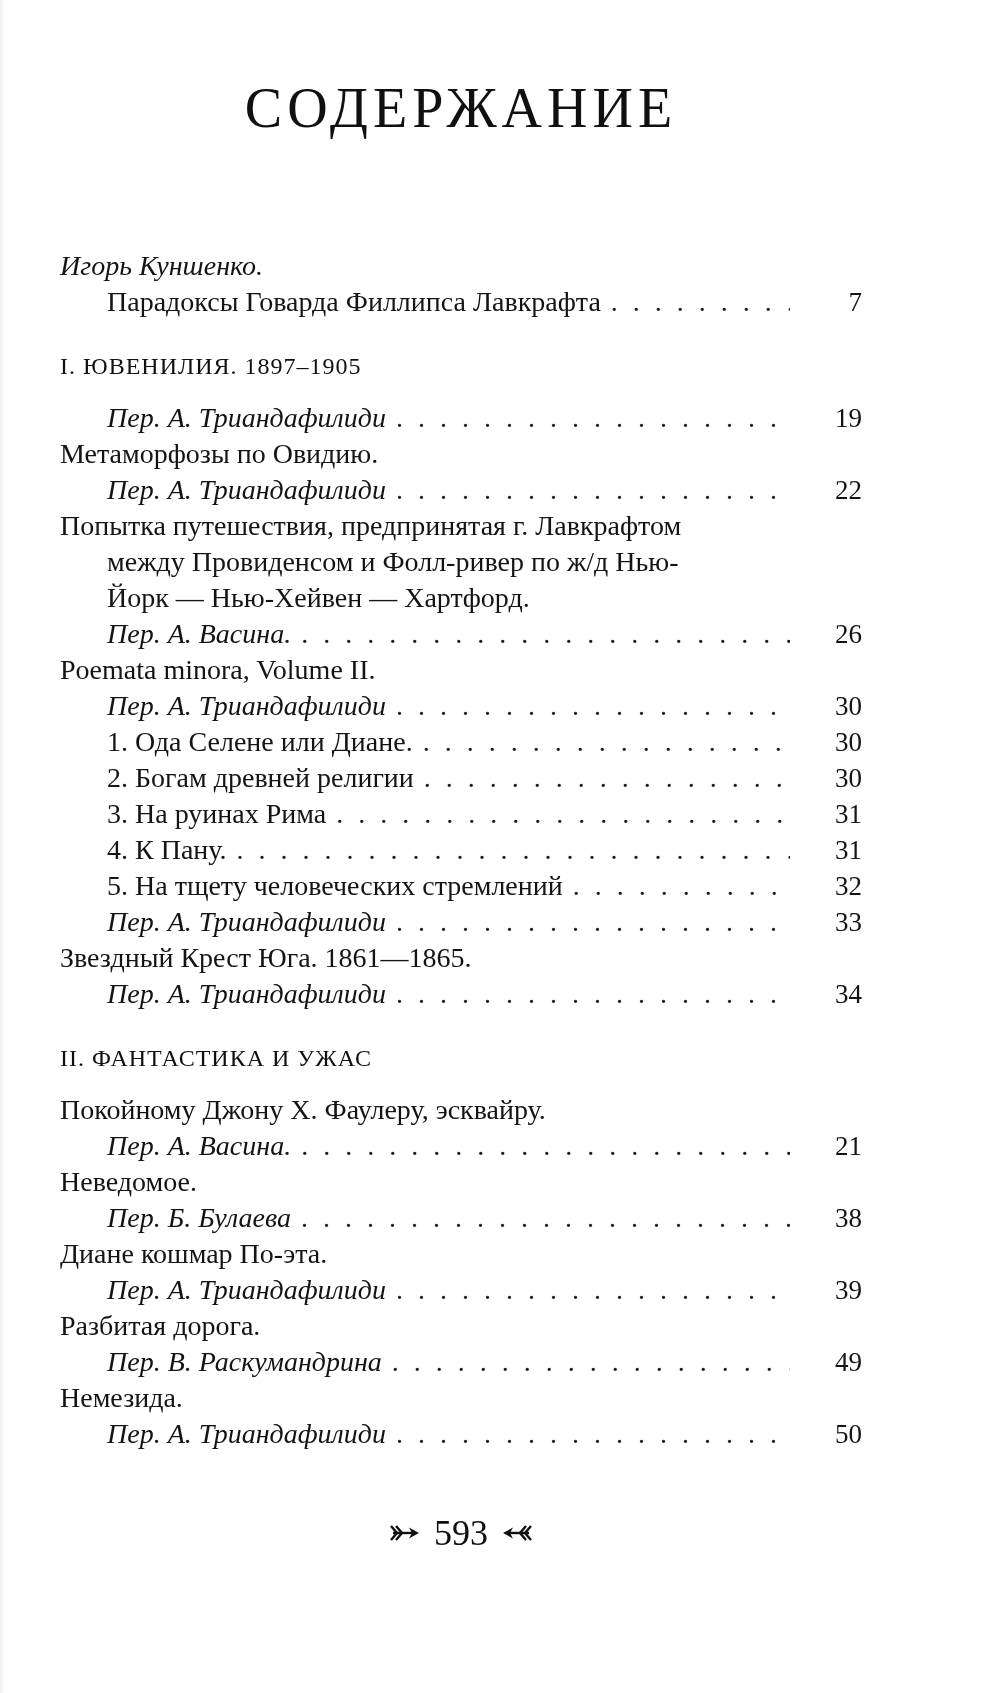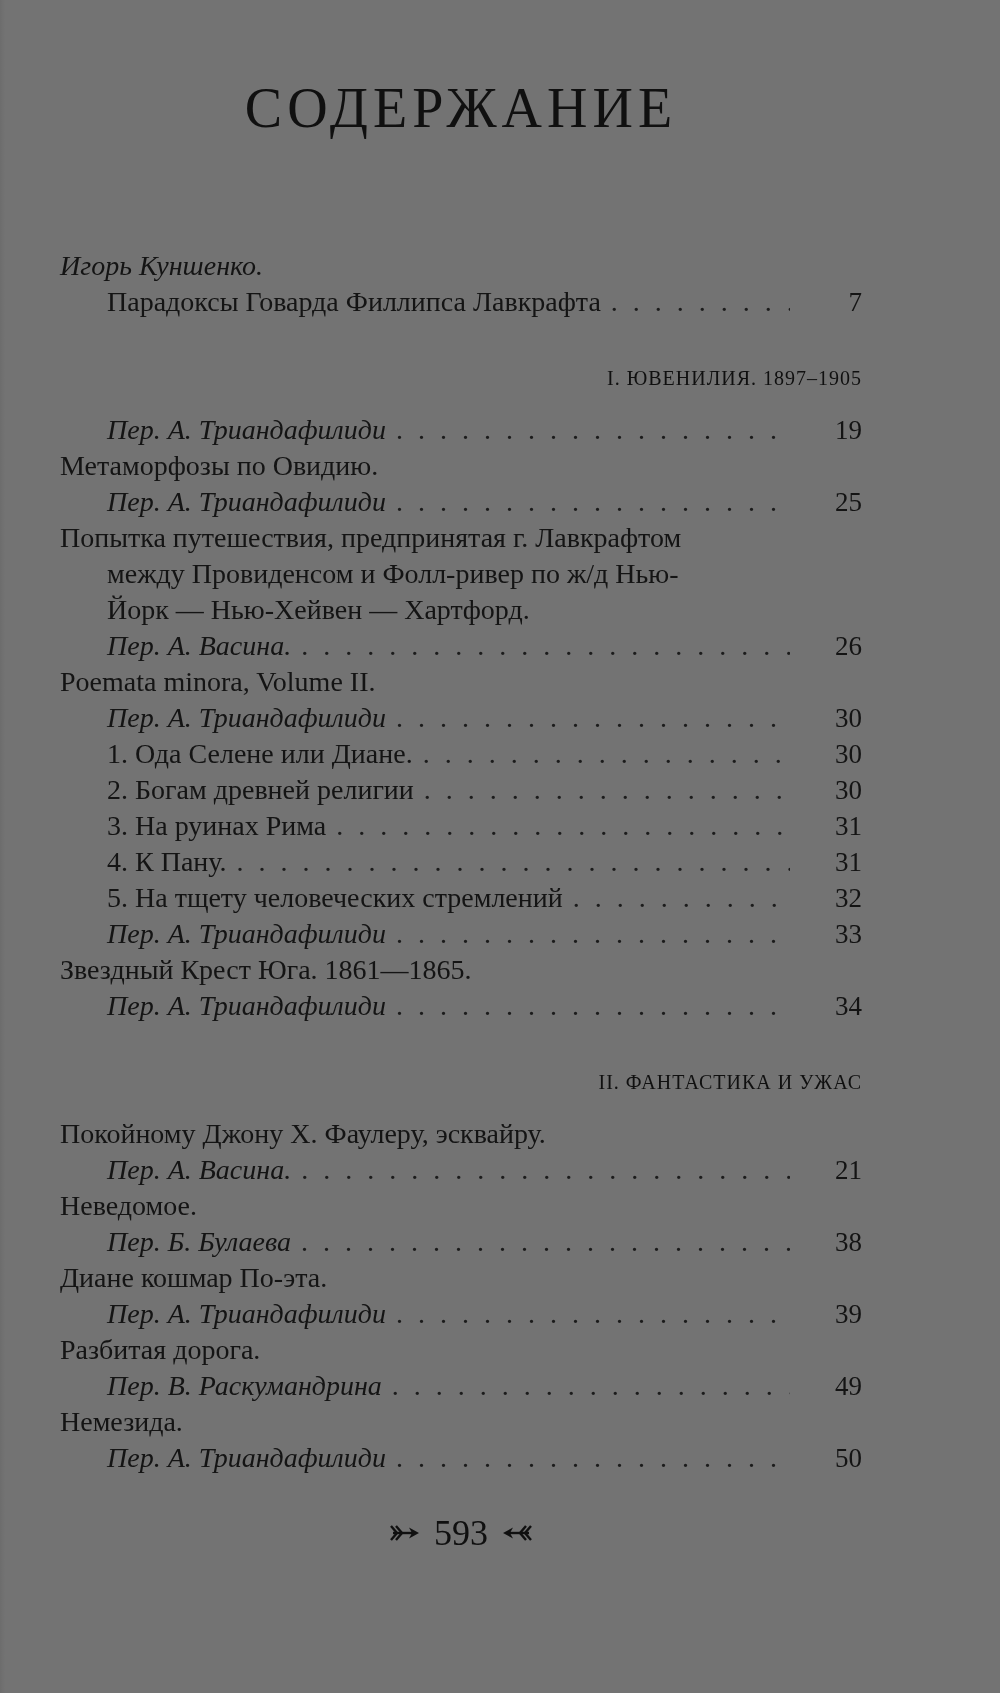--- a/index.html
+++ b/index.html
@@ -5,21 +5,21 @@
   html, body {
     margin: 0;
     padding: 0;
     background: #e8e8e8;
   }
   .page {
     position: relative;
     width: 1000px;
     height: 1693px;
     margin: 0 auto;
-    background: #737373;
+    background: #ffffff;
     color: #141414;
     font-family: "Liberation Serif", "DejaVu Serif", serif;
     overflow: hidden;
   }
   
   .scan-edge {
     position: absolute;
     left: 0; top: 0;
     width: 5px; height: 100%;
     background: linear-gradient(to right, rgba(0,0,0,0.06), rgba(0,0,0,0));
@@ -70,23 +70,23 @@
   }
   .pagenum {
     flex: 0 0 auto;
     width: 60px;
     text-align: right;
     font-size: 27px;
   }
   .section-head {
     height: 40px;
     line-height: 40px;
-    margin-top: 38px;
-    text-align: right;
-    font-size: 20px;
+    margin-top: 26px;
+    text-align: left;
+    font-size: 24px;
     letter-spacing: 1px;
     white-space: nowrap;
     color: #101010;
   }
   .section-head + .toc-line {
     margin-top: 14px;
   }
   .footer {
     position: absolute;
     top: 1512px;
@@ -133,21 +133,21 @@
         <span class="t italic">Пер. А. Триандафилиди</span>
         <span class="leader">. . . . . . . . . . . . . . . . . . . . . . . . . . . . . . . . . . . . . . . . . . . . . . . . . . . . . . . . . . . .</span>
         <span class="pagenum">19</span>
       </div>
       <div class="toc-line">
         <span class="t">Метаморфозы по Овидию.</span>
       </div>
       <div class="toc-line indent">
         <span class="t italic">Пер. А. Триандафилиди</span>
         <span class="leader">. . . . . . . . . . . . . . . . . . . . . . . . . . . . . . . . . . . . . . . . . . . . . . . . . . . . . . . . . . . .</span>
-        <span class="pagenum">25</span>
+        <span class="pagenum">22</span>
       </div>
       <div class="toc-line">
         <span class="t">Попытка путешествия, предпринятая г. Лавкрафтом</span>
       </div>
       <div class="toc-line indent">
         <span class="t">между Провиденсом и Фолл-ривер по ж/д Нью-</span>
       </div>
       <div class="toc-line indent">
         <span class="t">Йорк — Нью-Хейвен — Хартфорд.</span>
       </div>

